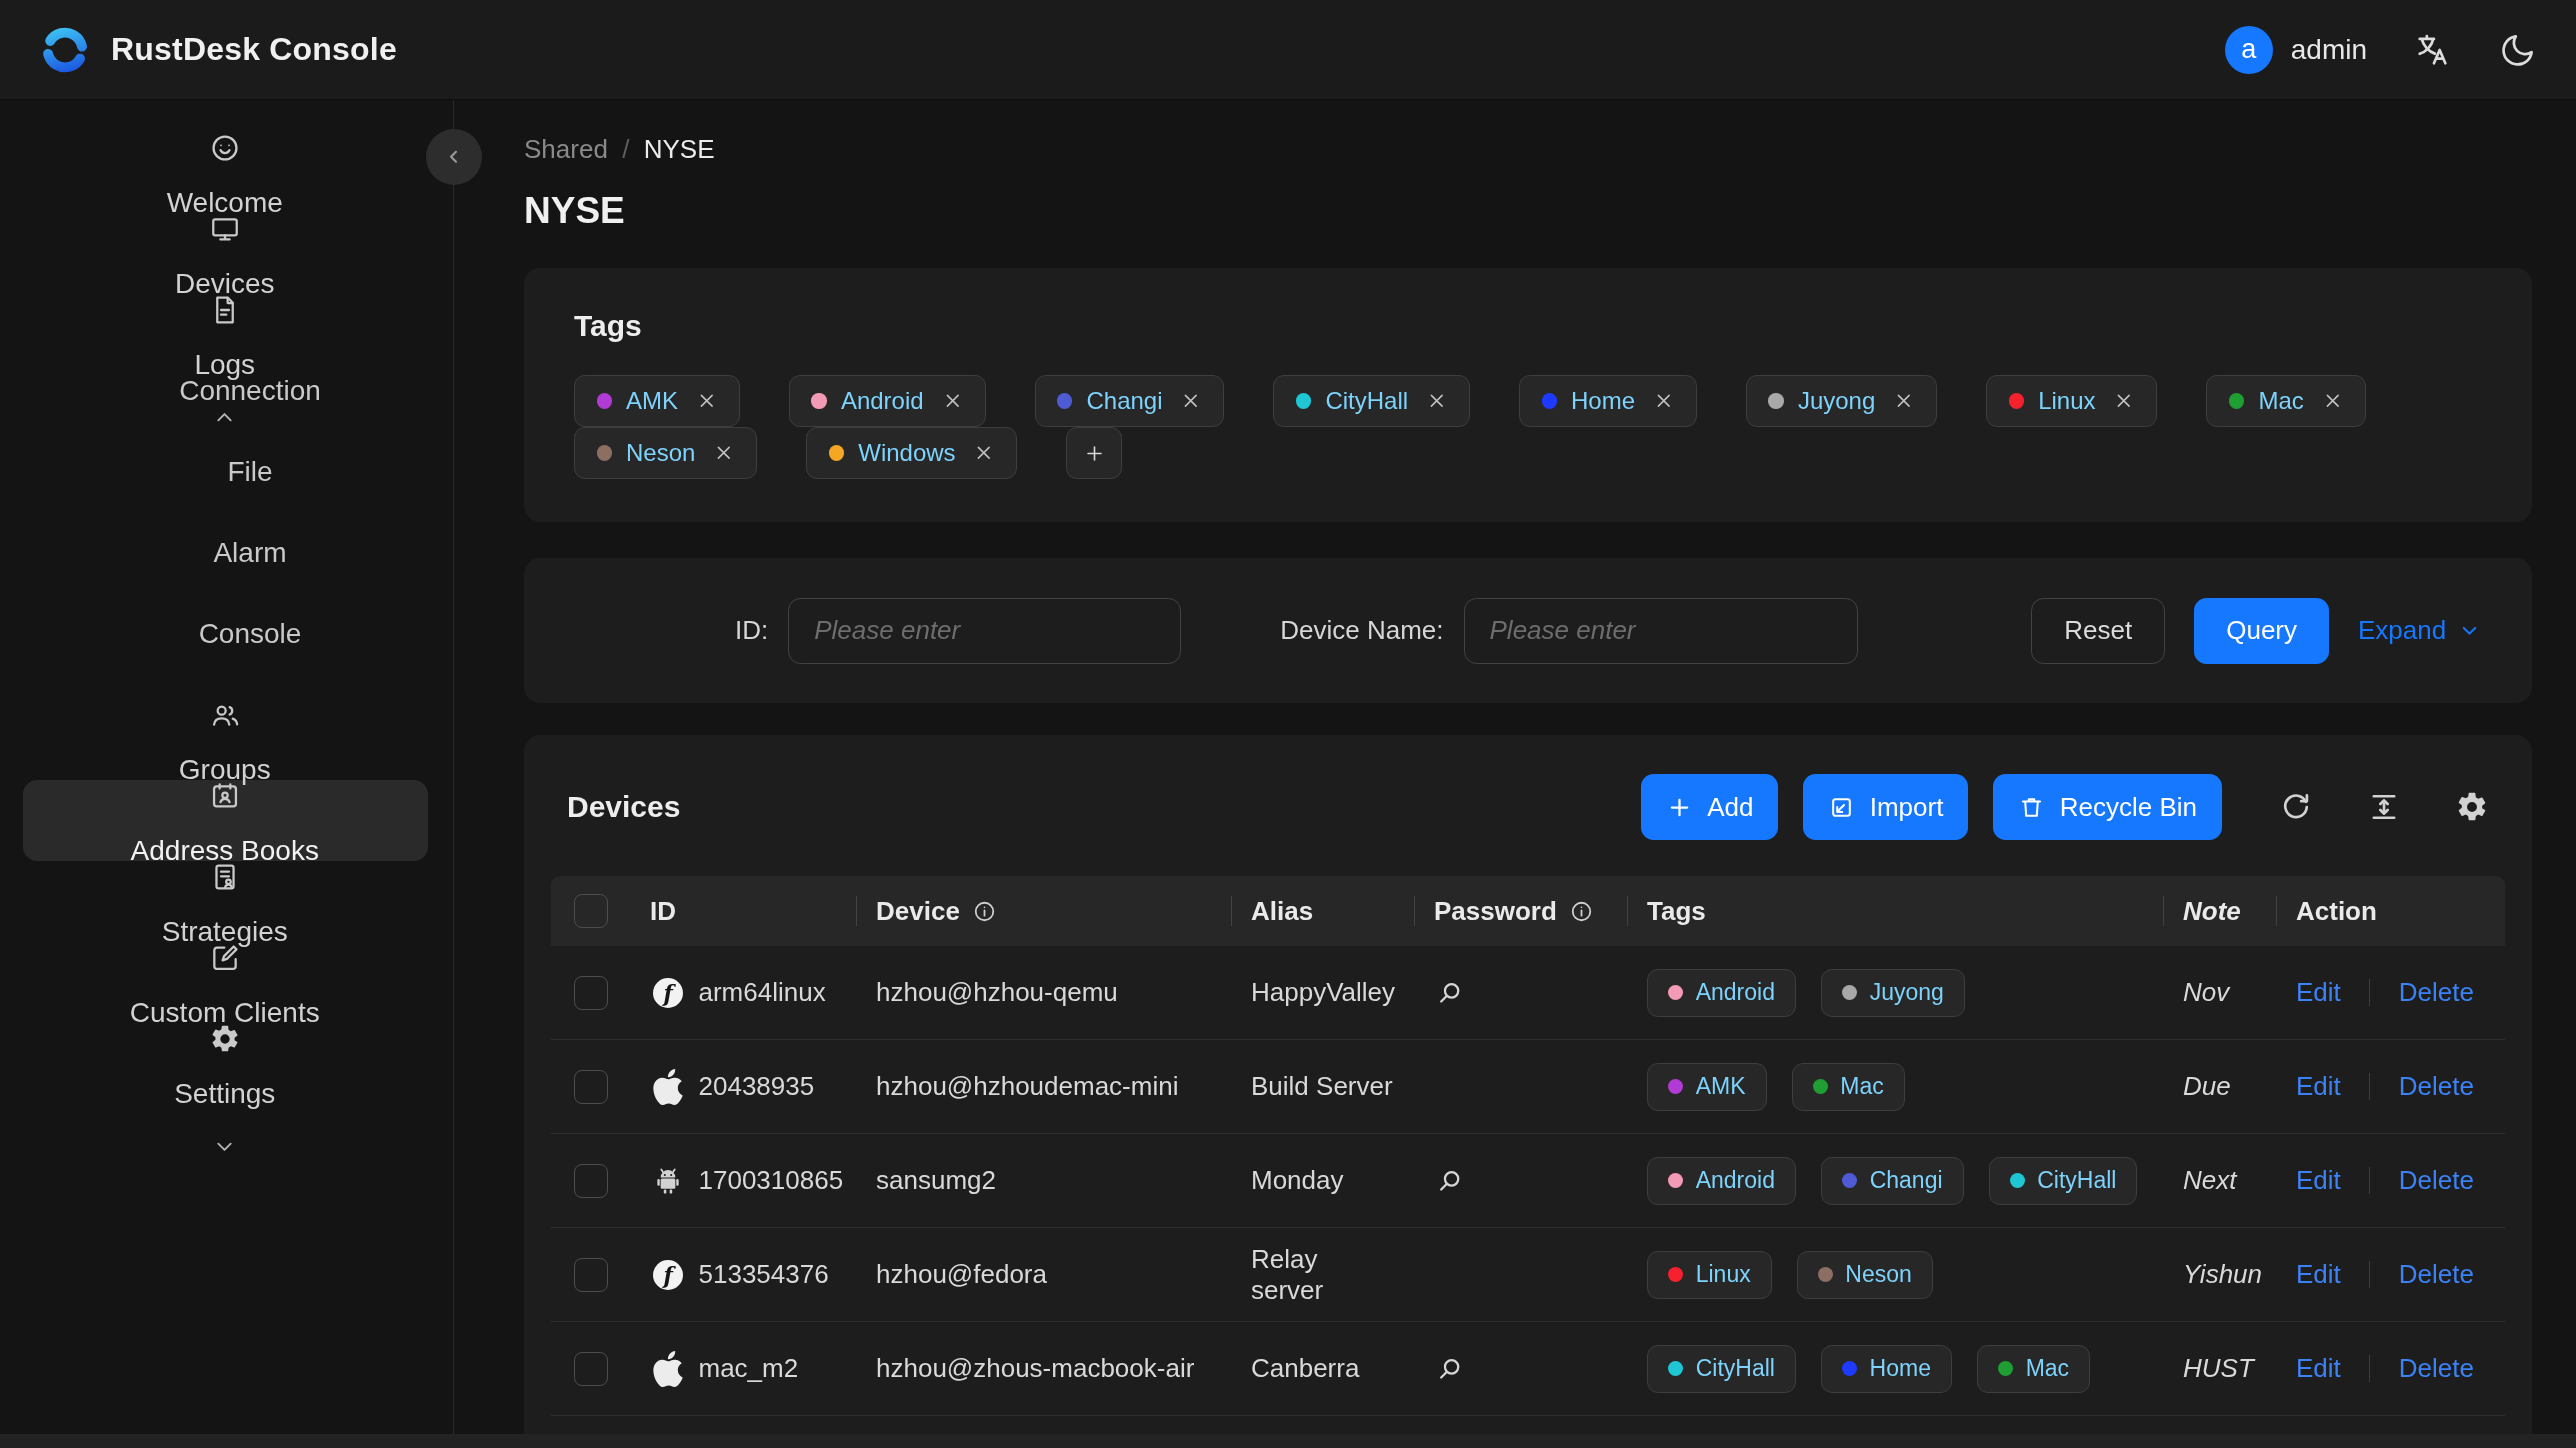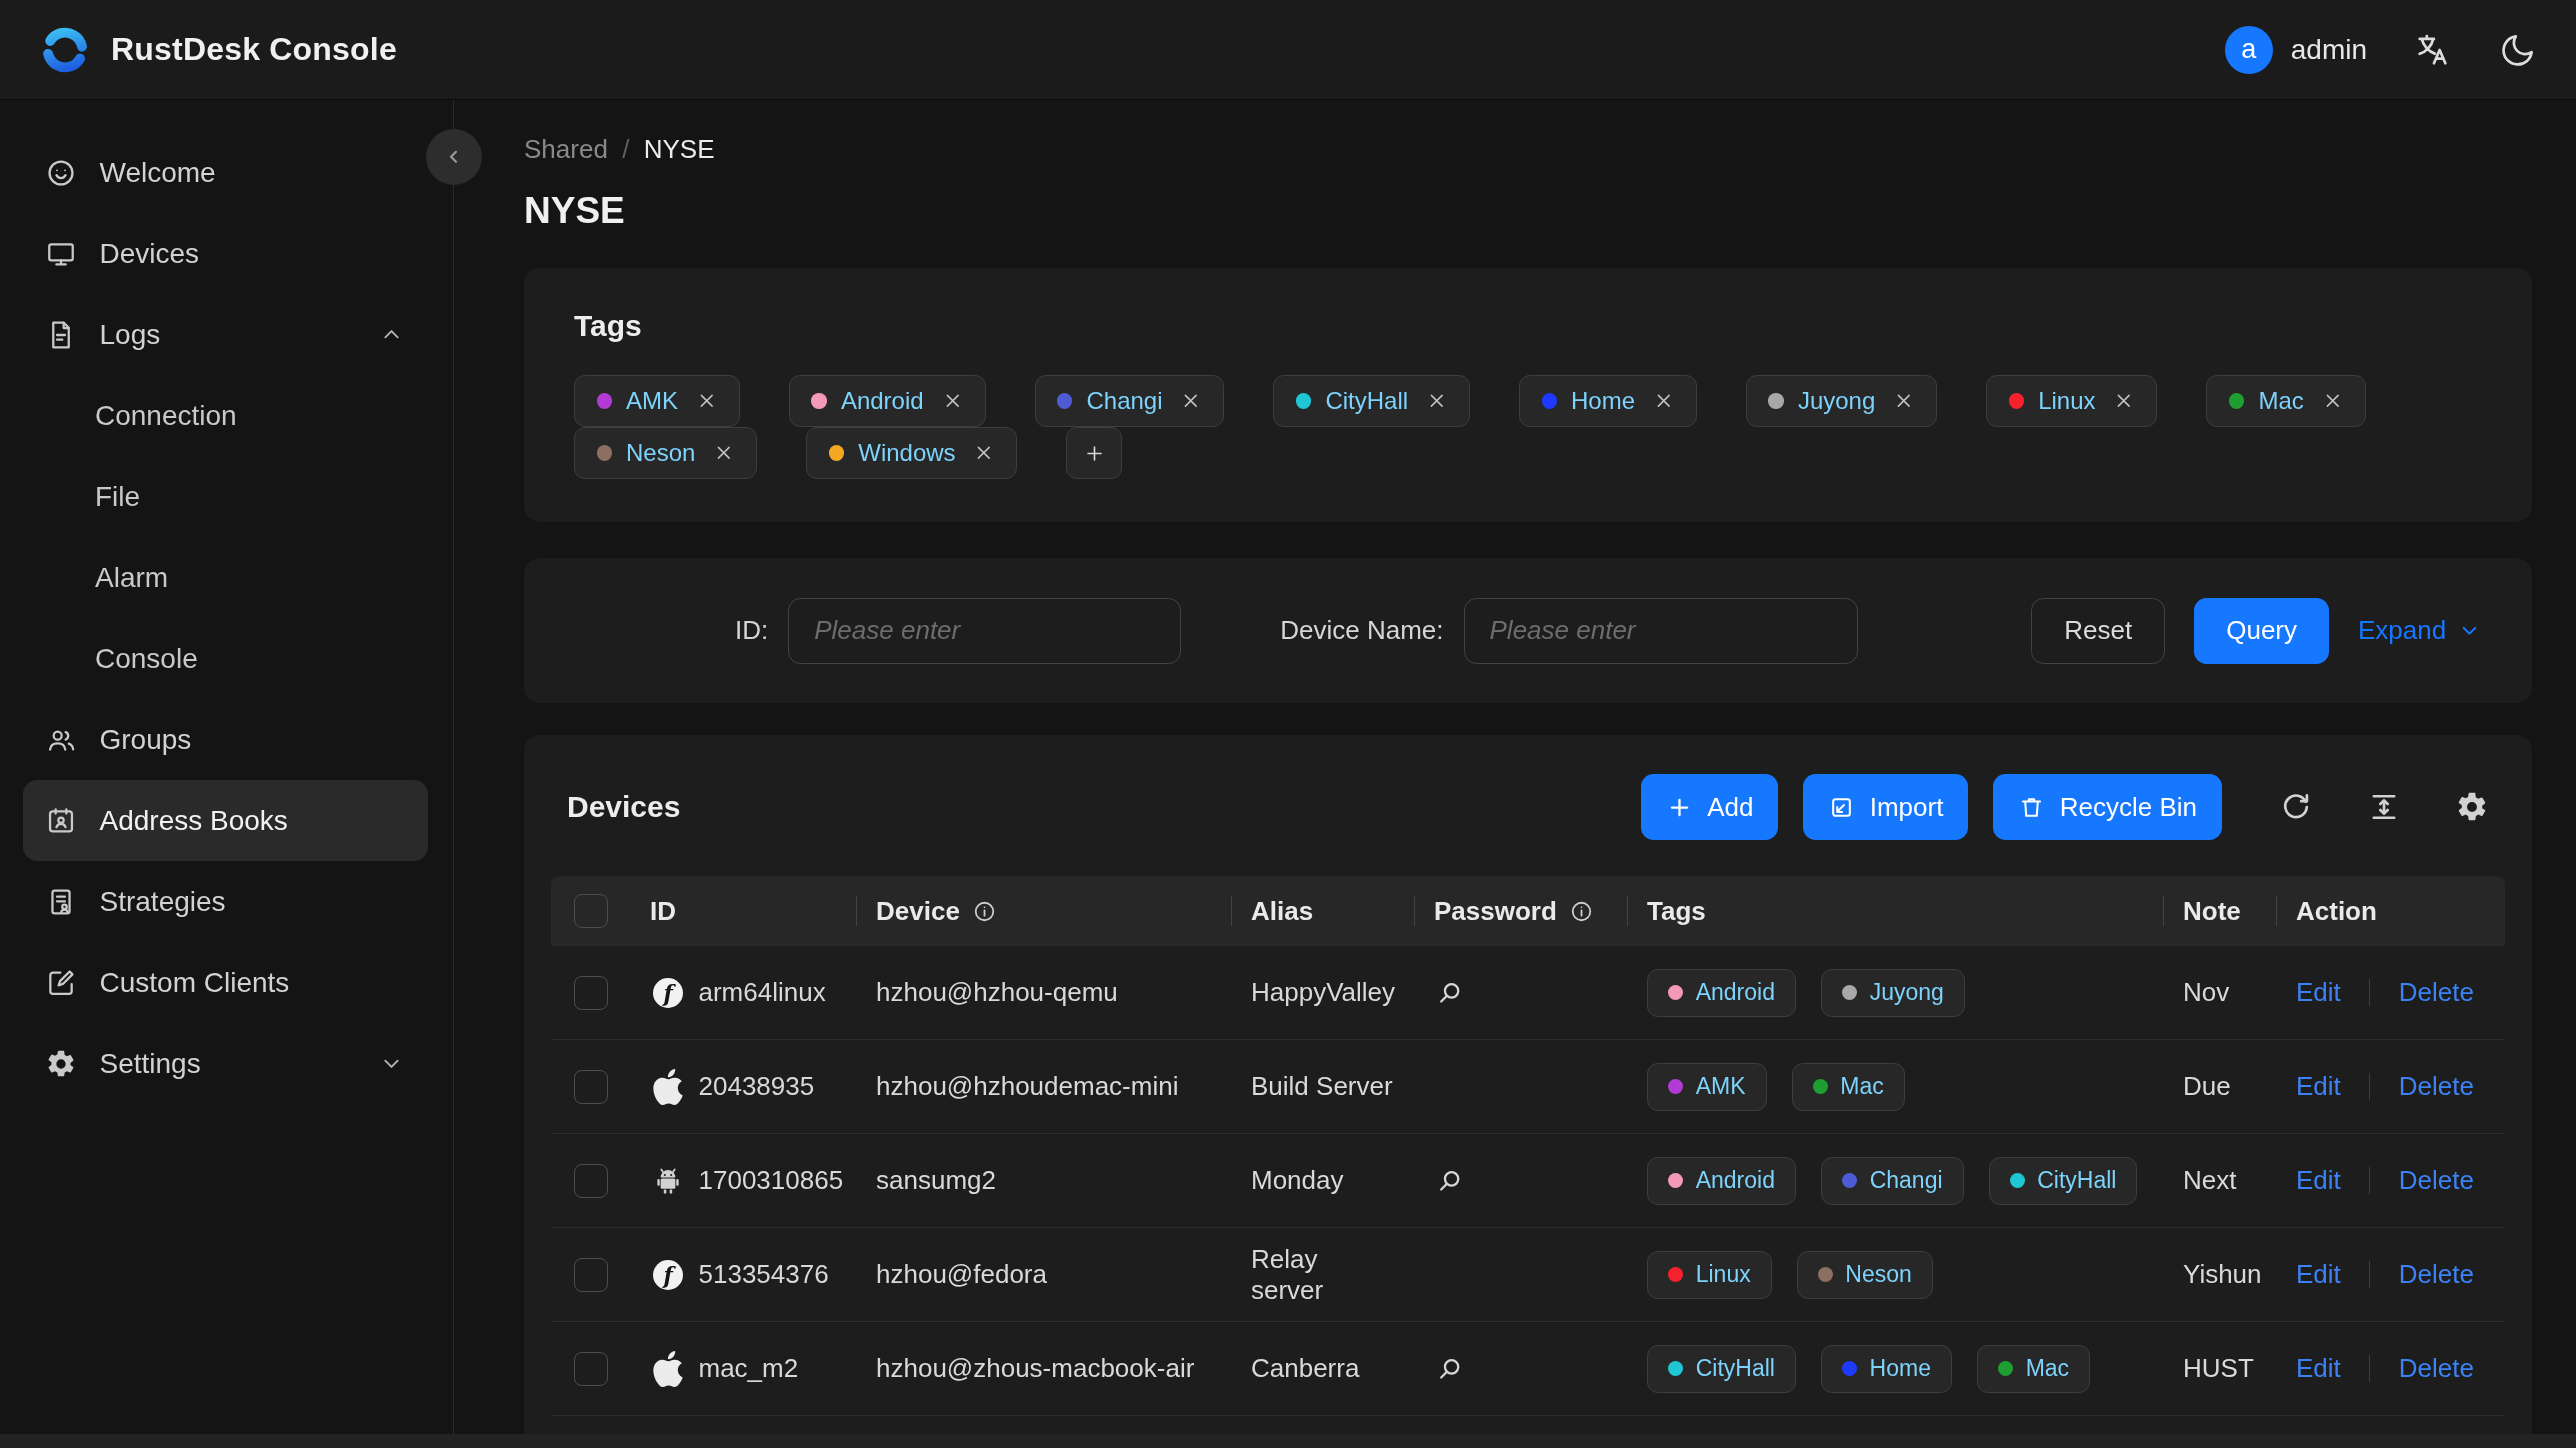--- a/index.html
+++ b/index.html
@@ -20,21 +20,21 @@
   .hdr-icon { width:38px; height:38px; color:#dcdcdc; cursor:pointer; }
 
   
   .shell { display:flex; height:1334px; }
   .sidebar { width:454px; flex:0 0 454px; border-right:0.9px solid #2a2a2a; position:relative;
     padding-top:32px; }
   .collapse-btn { position:absolute; right:-29px; top:29px; width:56px; height:56px;
     border-radius:50%; background:#2d2d2d; display:flex; align-items:center; justify-content:center;
     color:#9a9a9a; cursor:pointer; z-index:5; }
   .side-item { height:81px; margin:0 25px 0 23px; padding:0 23px 0 21.5px; display:flex;
-    align-items:center; gap:23px; border-radius:14.3px; font-size:28px; color:#d2d2d2; cursor:pointer; }
+    align-items:center; gap:23px; border-radius:14.3px; font-size:28px; color:#d2d2d2; cursor:pointer;flex-direction:column; }
   .side-item .s-icon { width:32px; height:32px; color:#c9c9c9; flex:0 0 32px; }
   .side-item.active { background:#2a2a2a; color:#f2f2f2; }
   .side-item.sub { padding-left:72px; color:#c9c9c9; }
   .side-item .s-label { flex:1 1 auto; white-space:nowrap; }
   .side-item .s-chevron { width:27px; height:27px; color:#b5b5b5; }
 
   
   .main { flex:1 1 auto; padding:34px 46px 0 70px; position:relative; }
   .breadcrumb { font-size:26px; display:flex; gap:14.3px; align-items:center; }
   .bc-parent { color:#8a8a8a; cursor:pointer; }
@@ -84,21 +84,21 @@
   .t-head .t-cell { font-weight:700; color:#eaeaea; position:relative; height:100%; }
   .t-head .t-cell.sep::before { content:""; position:absolute; left:0; top:20px; bottom:20px;
     width:0.9px; background:#434343; }
   .t-head .info-icon { width:25px; height:25px; color:#cfcfcf; }
   .c-cb { width:79px; flex:0 0 79px; justify-content:center; padding:0; }
   .c-id { width:226px; flex:0 0 226px; }
   .c-device { width:375px; flex:0 0 375px; }
   .c-alias { width:183px; flex:0 0 183px; }
   .c-pass { width:213px; flex:0 0 213px; }
   .c-tags { flex:1 1 auto; }
-  .c-note { width:113px; flex:0 0 113px; }
+  .c-note { width:113px; flex:0 0 113px;font-style:italic; }
   .c-action { width:229px; flex:0 0 229px; }
   .t-row { display:flex; align-items:center; height:94px; border-bottom:0.9px solid #2e2e2e;
     font-size:26px; color:#d9d9d9; }
   .checkbox { width:34px; height:34px; border:1.8px solid #4d4d4d; border-radius:8px;
     background:transparent; cursor:pointer; }
   .os-icon { width:36px; height:36px; flex:0 0 36px; }
   .pass-icon { width:32px; height:32px; color:#d6d6d6; cursor:pointer; }
   .row-chip { height:48px; padding:0 20px; gap:12.5px; font-size:23px; }
   .c-tags { display:flex; gap:25px; }
   .link { color:#3b82f6; cursor:pointer; }

